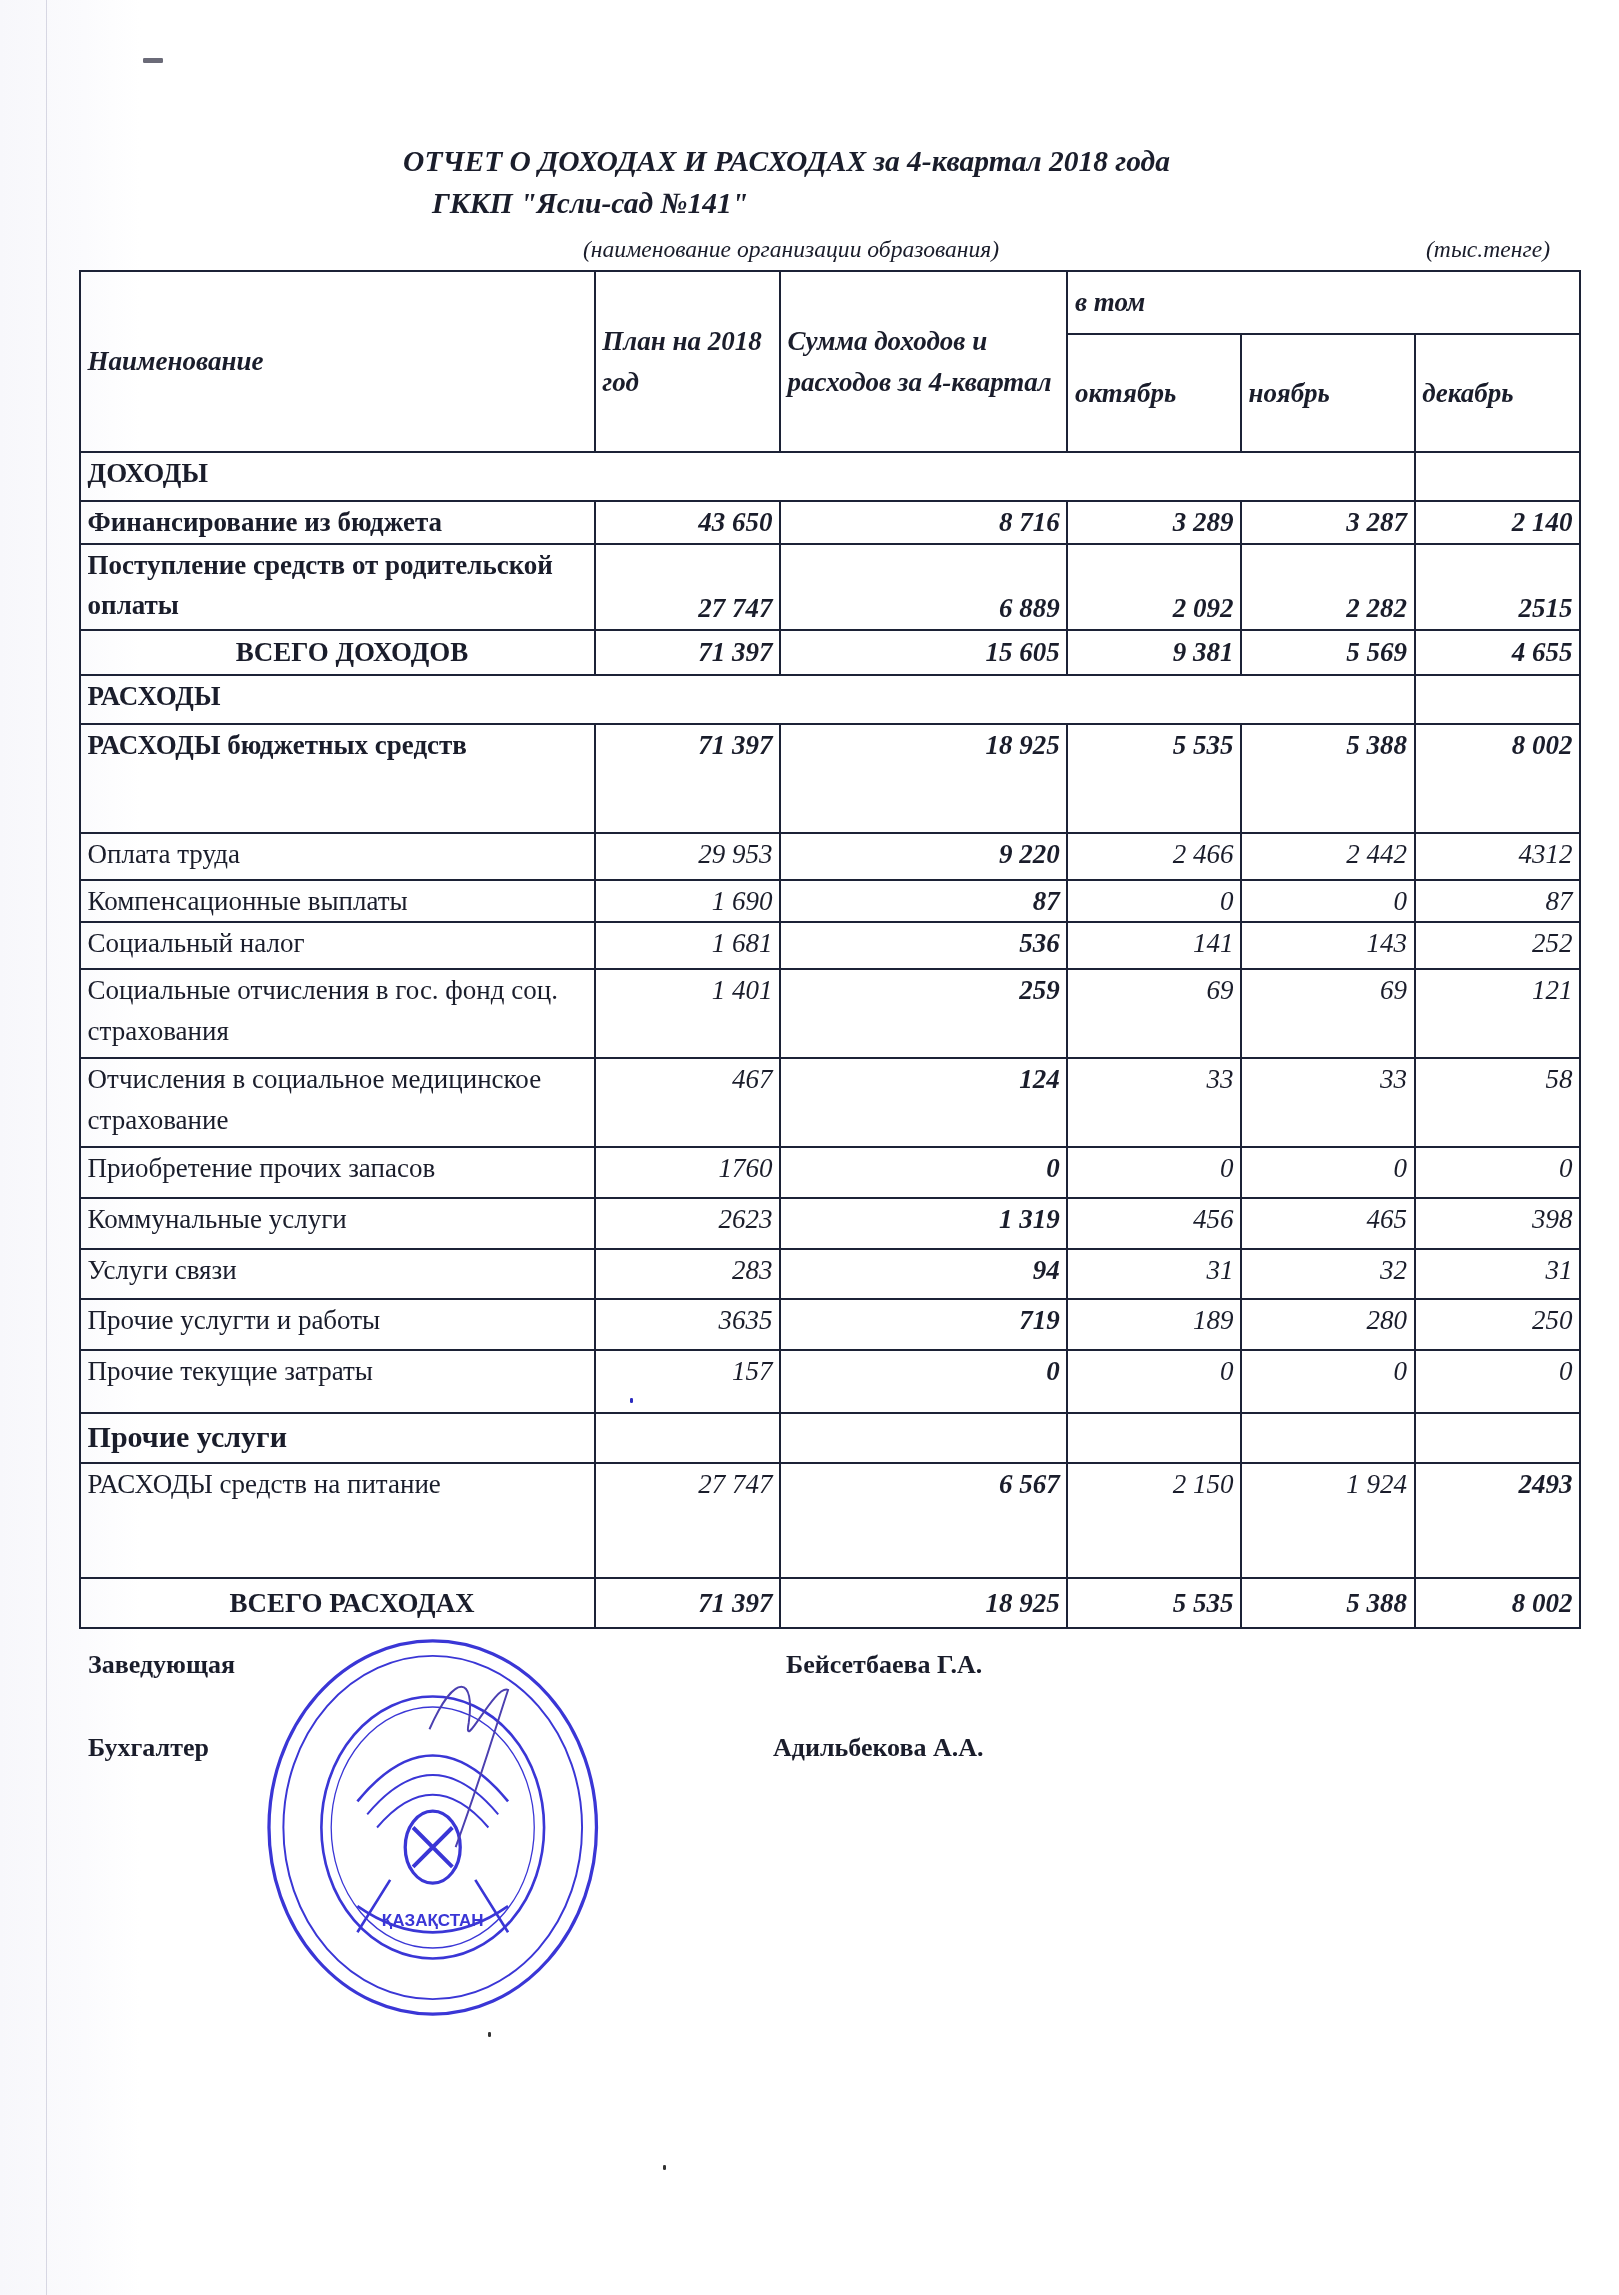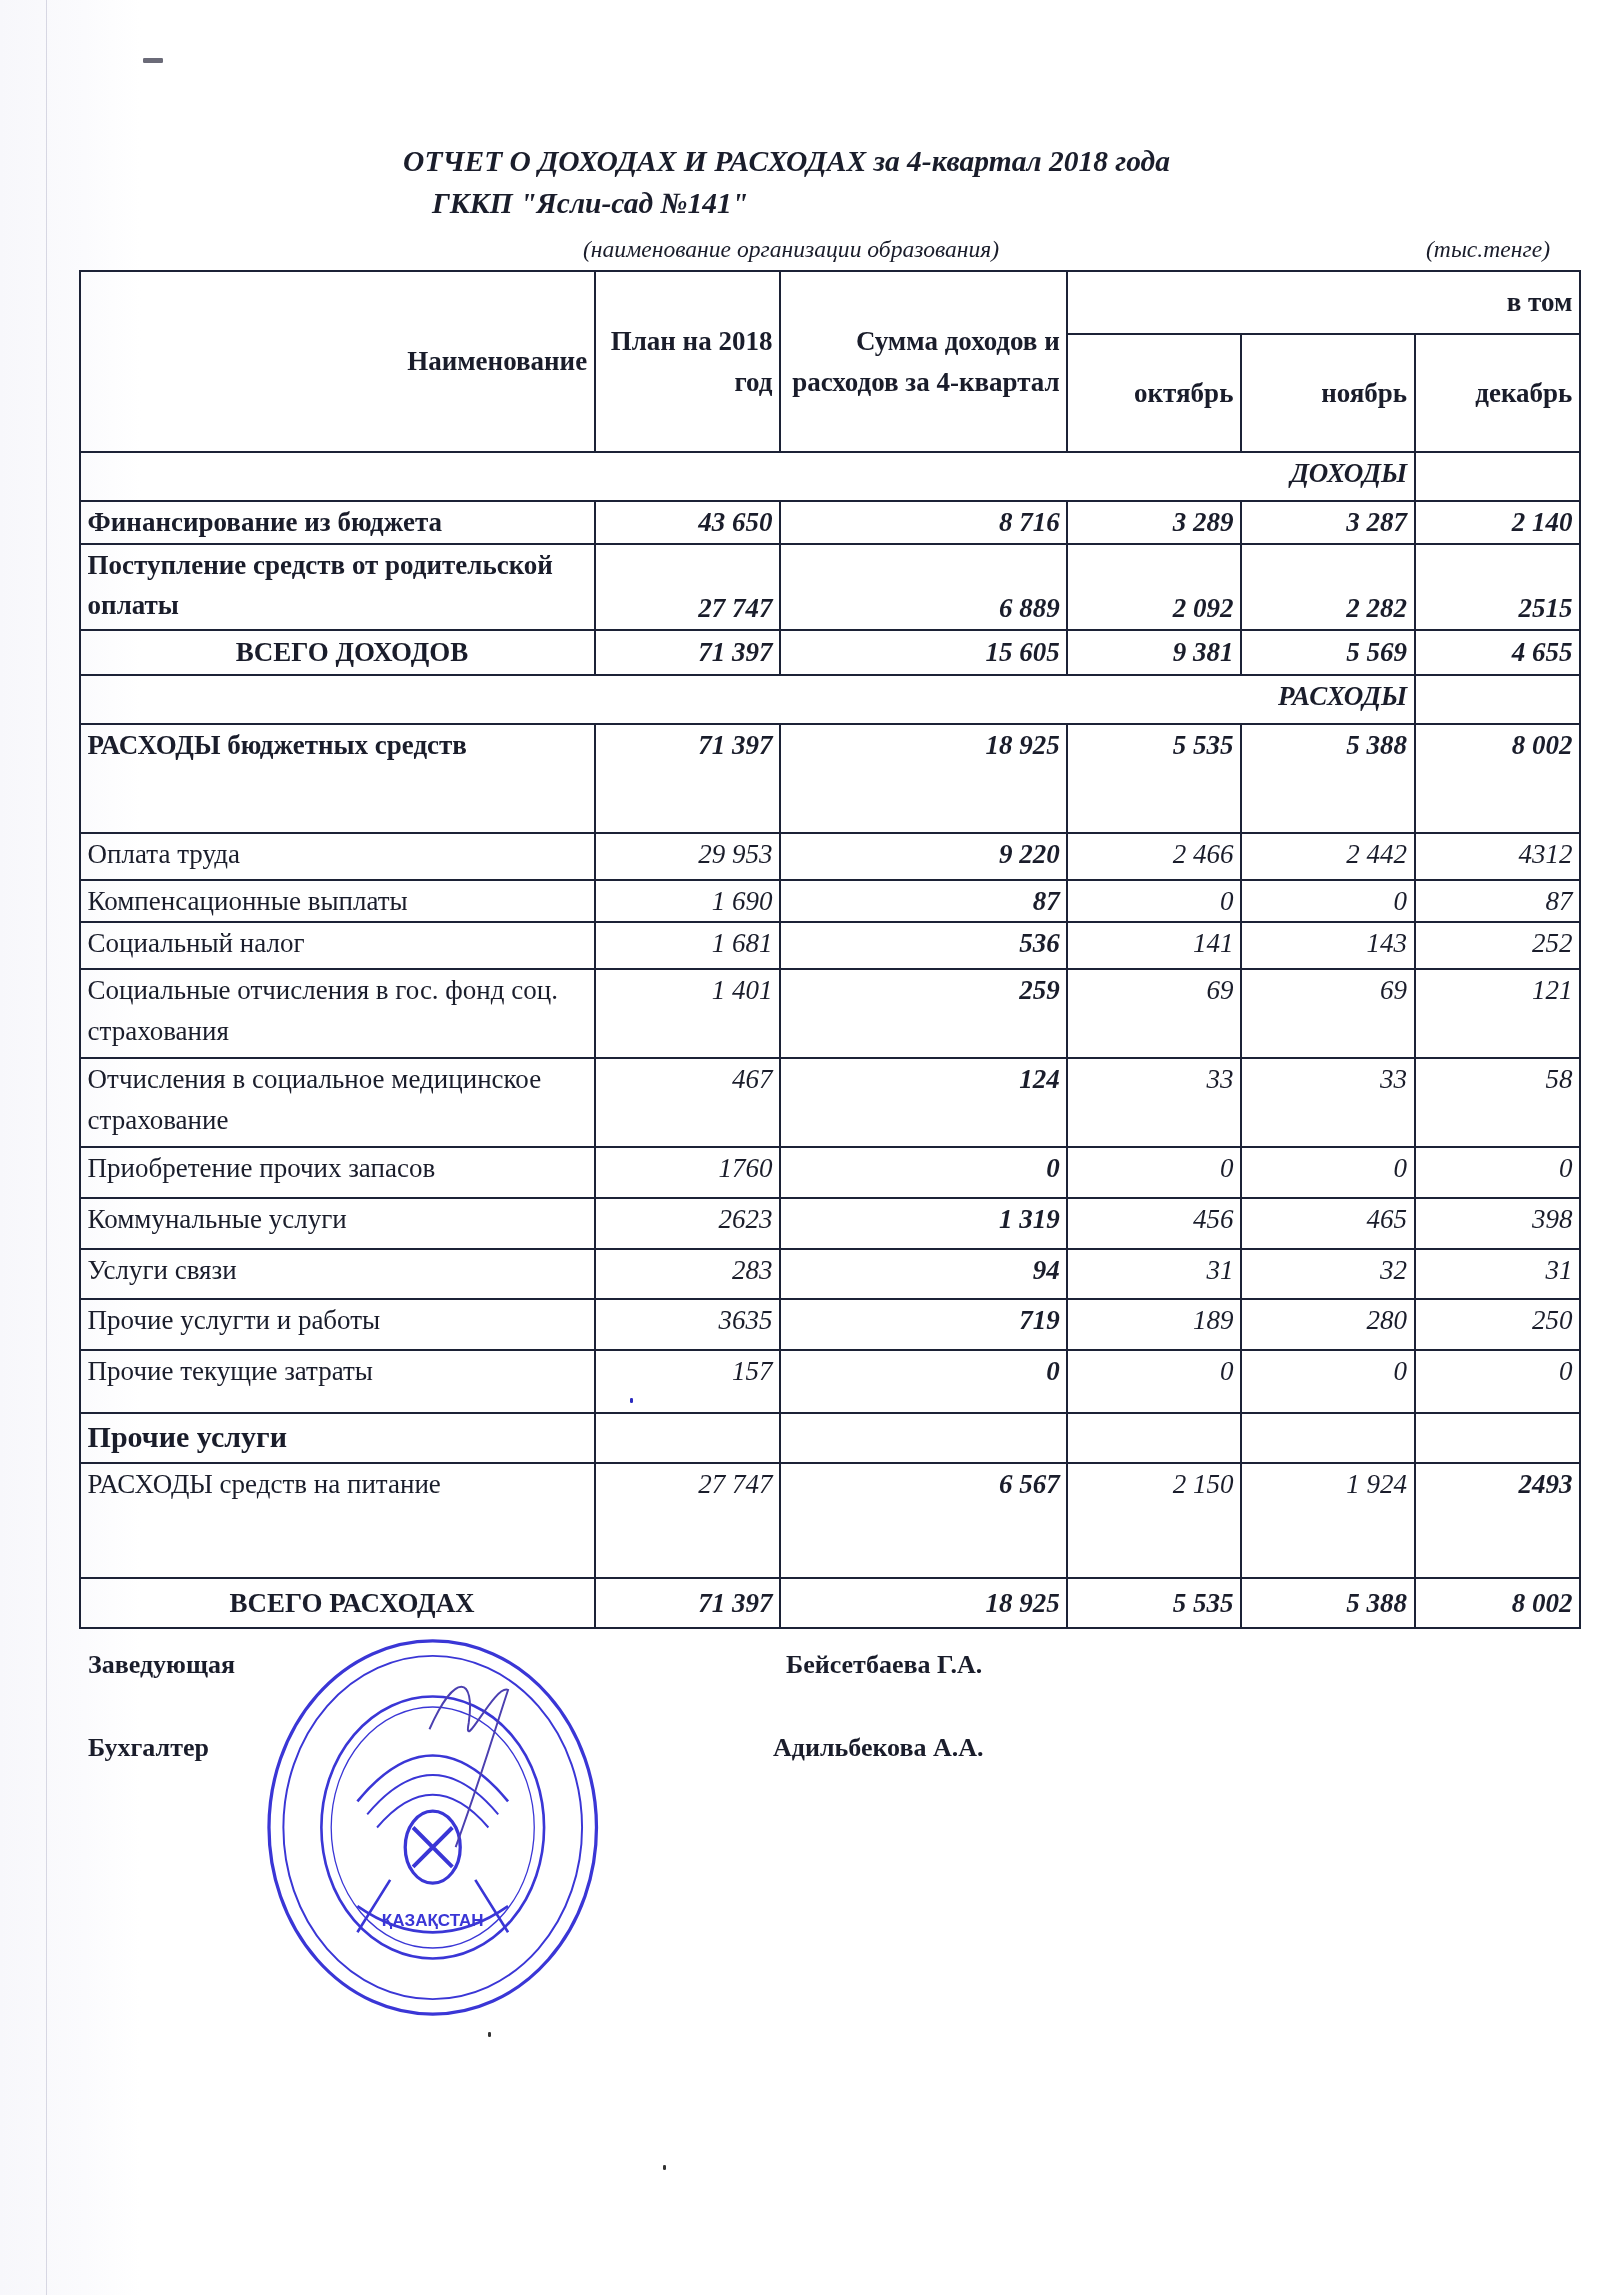--- a/index.html
+++ b/index.html
@@ -15,27 +15,27 @@
   .title.t1 { top: 147px; left: 164px; width: 1245px; }
   .title.t2 { top: 189px; left: 164px; width: 852px; }
   .subnote { position: absolute; top: 236px; font-style: italic; font-size: 23.6px; }
   .subnote.org { left: 583px; }
   .subnote.unit { left: 1426px; }
 
   table.report { position: absolute; left: 79px; top: 270px; width: 1502px;
                  border-collapse: collapse; table-layout: fixed; }
   table.report td, table.report th { border: 2px solid #1c2236; padding: 0 6.6px;
                  font-size: 27px; line-height: 1.5; vertical-align: top; }
-  table.report th { font-weight: bold; text-align: right; vertical-align: middle; }
+  table.report th { font-weight: bold; font-style: italic; text-align: left; vertical-align: middle; }
   .col-name { width: 489px; }
   .col-plan { width: 176px; }
   .col-sum  { width: 273px; }
   .col-m    { width: 165px; }
   .col-m3   { width: 157px; }
-  .section td { text-align: right; font-weight: bold; font-style: italic; font-size: 31px; height: 47px; vertical-align: middle; border-radius: 16px; }
+  .section td { text-align: left; font-weight: bold; font-size: 31px; height: 47px; vertical-align: middle; border-radius: 16px; }
   .num { text-align: right; font-style: italic; }
   .bold { font-weight: bold; }
   .name { text-align: left; margin-left: 12px; }
   .name.center { text-align: center; padding-left: 36px; }
   .sign { position: absolute; font-weight: bold; font-size: 26px; font-family: "Liberation Serif", serif; }
   .stamp { position: absolute; left: 259px; top: 1631px; width: 354px; height: 393px; }
   .dot { position: absolute; width: 3.3px; height: 5.2px; background: #2b2bbf; border-radius: 1.3px; }
 </style>
 </head>
 <body>

